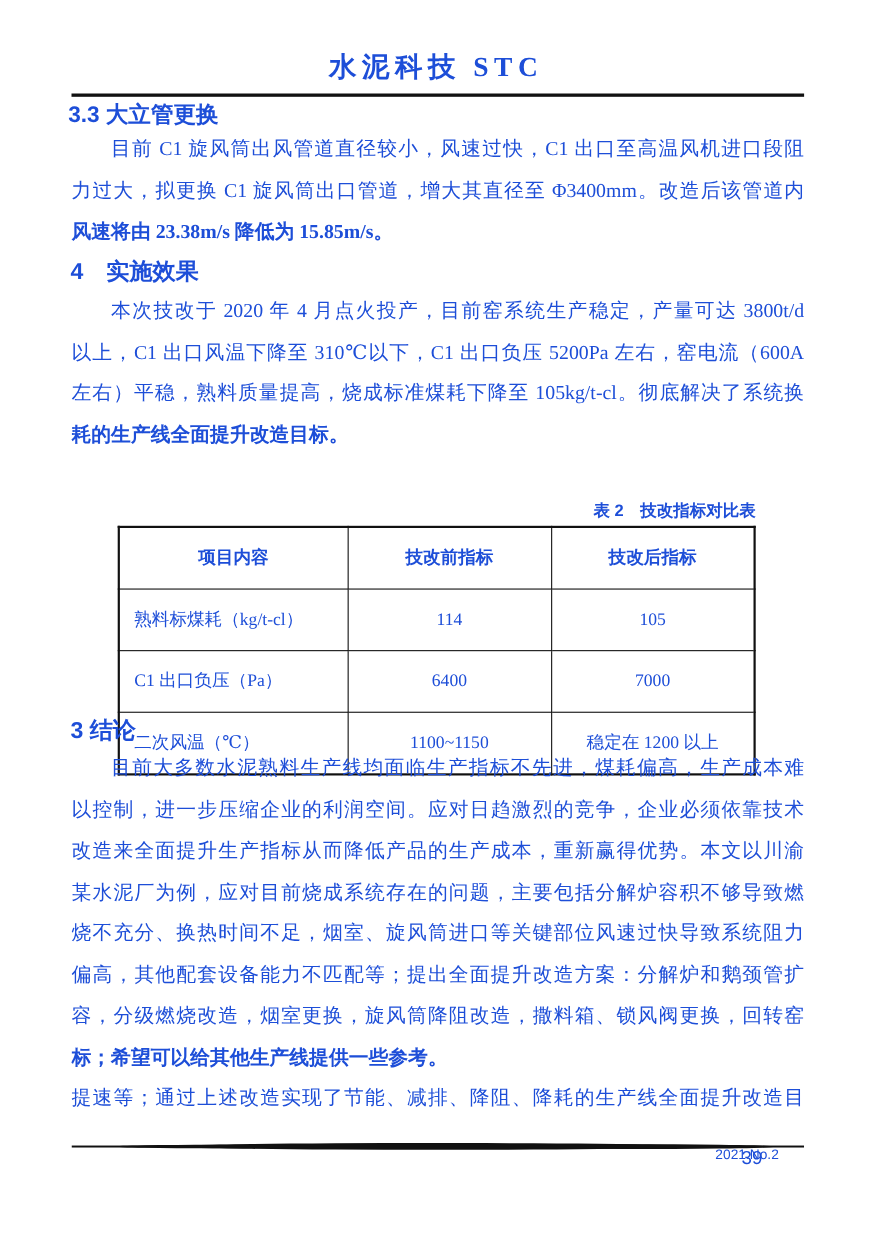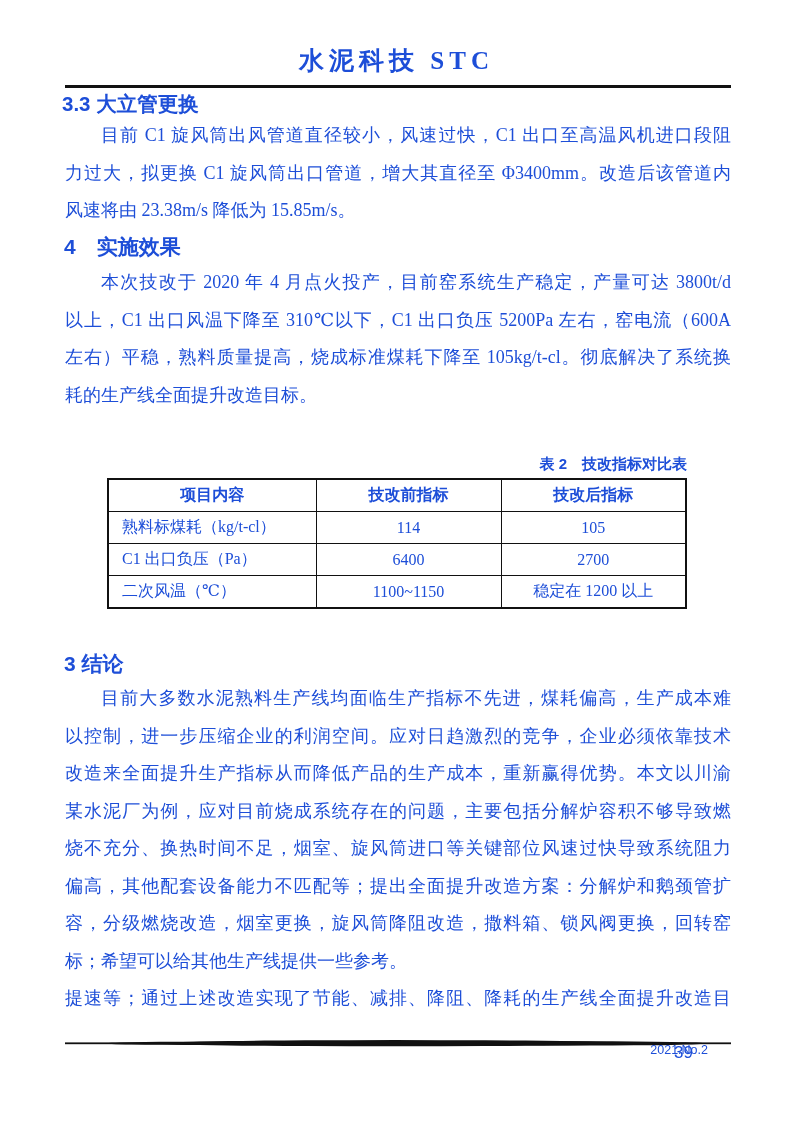--- a/index.html
+++ b/index.html
@@ -55,42 +55,42 @@
     font-size: 18px;
     line-height: 37.5px;
   }
   .para-line {
     text-align: justify;
     text-align-last: justify;
     height: 37.5px;
     overflow: hidden;
   }
   .para-line.first { text-indent: 2em; }
-  .para-line.last  { text-align-last: left; }
+  .para-line.last  { text-align-last: left; font-weight: bold; }
   
   .table-caption {
     position: absolute;
     top: 455px; left: 107px; width: 580px;
     text-align: right;
     font-family: "Liberation Sans", "DejaVu Sans", sans-serif;
     font-weight: 700;
     font-size: 15px;
     white-space: pre;
   }
   table.cmp {
     position: absolute;
     top: 478px; left: 107px; width: 580px;
     border-collapse: collapse;
     border: 2px solid #111111;
     font-size: 16px;
   }
   table.cmp th, table.cmp td {
     border: 1.5px solid #111111;
     height: 31px;
-    padding: 0;
+    padding: 12px;
     vertical-align: middle;
   }
   table.cmp th {
     font-family: "Liberation Sans", "DejaVu Sans", sans-serif;
     font-weight: 700;
     text-align: center;
     font-size: 16px;
   }
   table.cmp td.c-item { text-align: left; padding-left: 13px; }
   table.cmp td.c-val  { text-align: center; }
@@ -158,21 +158,21 @@
     </thead>
     <tbody>
       <tr>
         <td class="c-item">熟料标煤耗（kg/t-cl）</td>
         <td class="c-val">114</td>
         <td class="c-val">105</td>
       </tr>
       <tr>
         <td class="c-item">C1 出口负压（Pa）</td>
         <td class="c-val">6400</td>
-        <td class="c-val">2700</td>
+        <td class="c-val">7000</td>
       </tr>
       <tr>
         <td class="c-item">二次风温（℃）</td>
         <td class="c-val">1100~1150</td>
         <td class="c-val">稳定在 1200 以上</td>
       </tr>
     </tbody>
   </table>
 
   <h1 class="h-main" style="top:650px">3 结论</h1>

